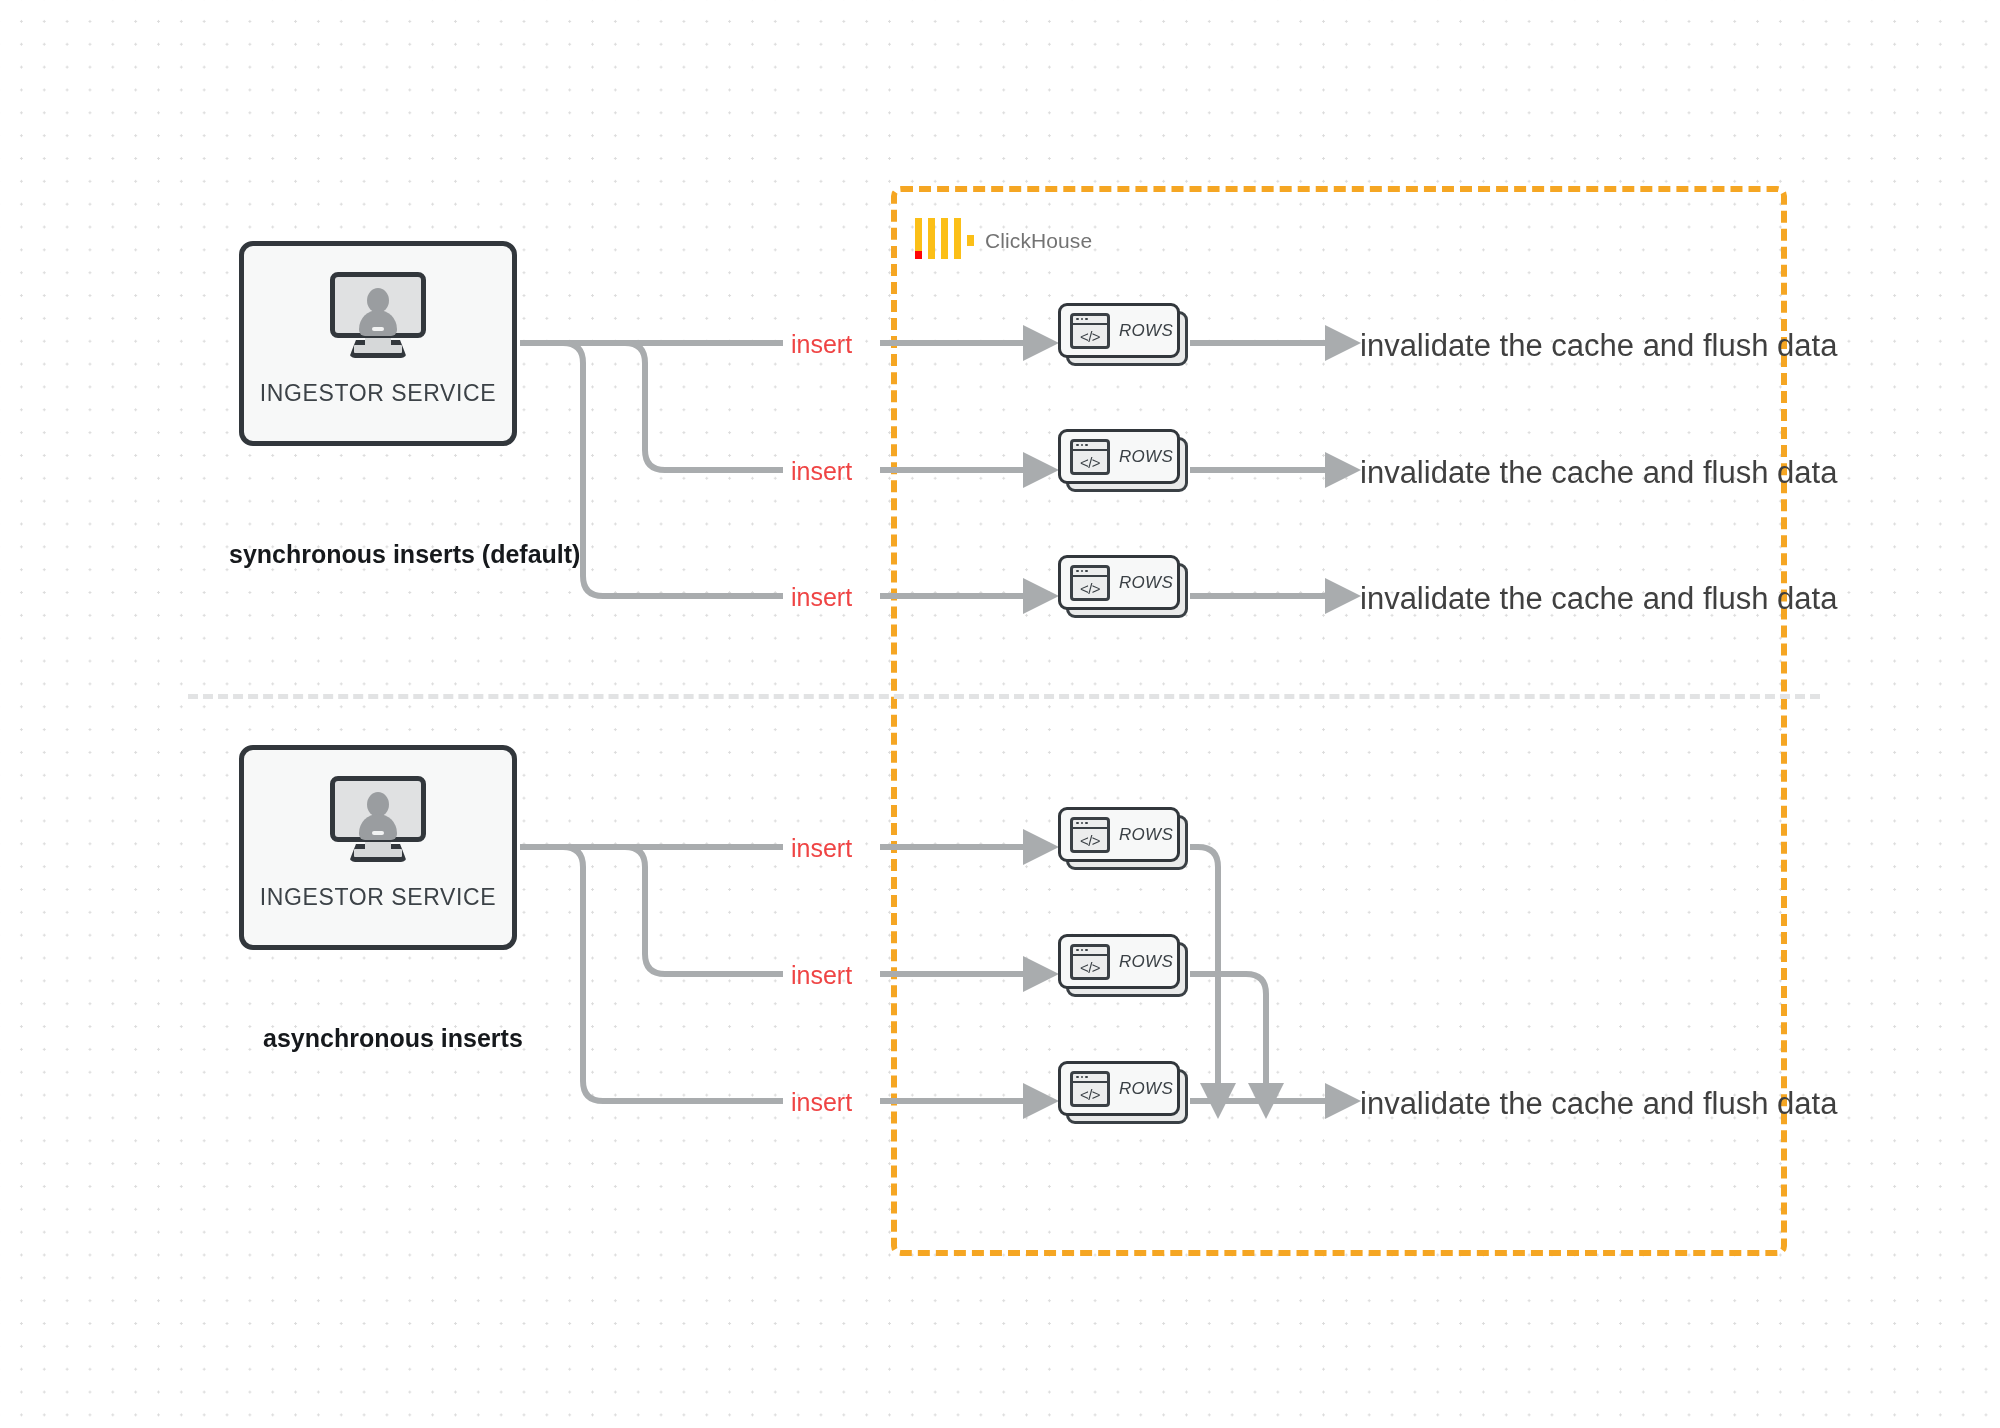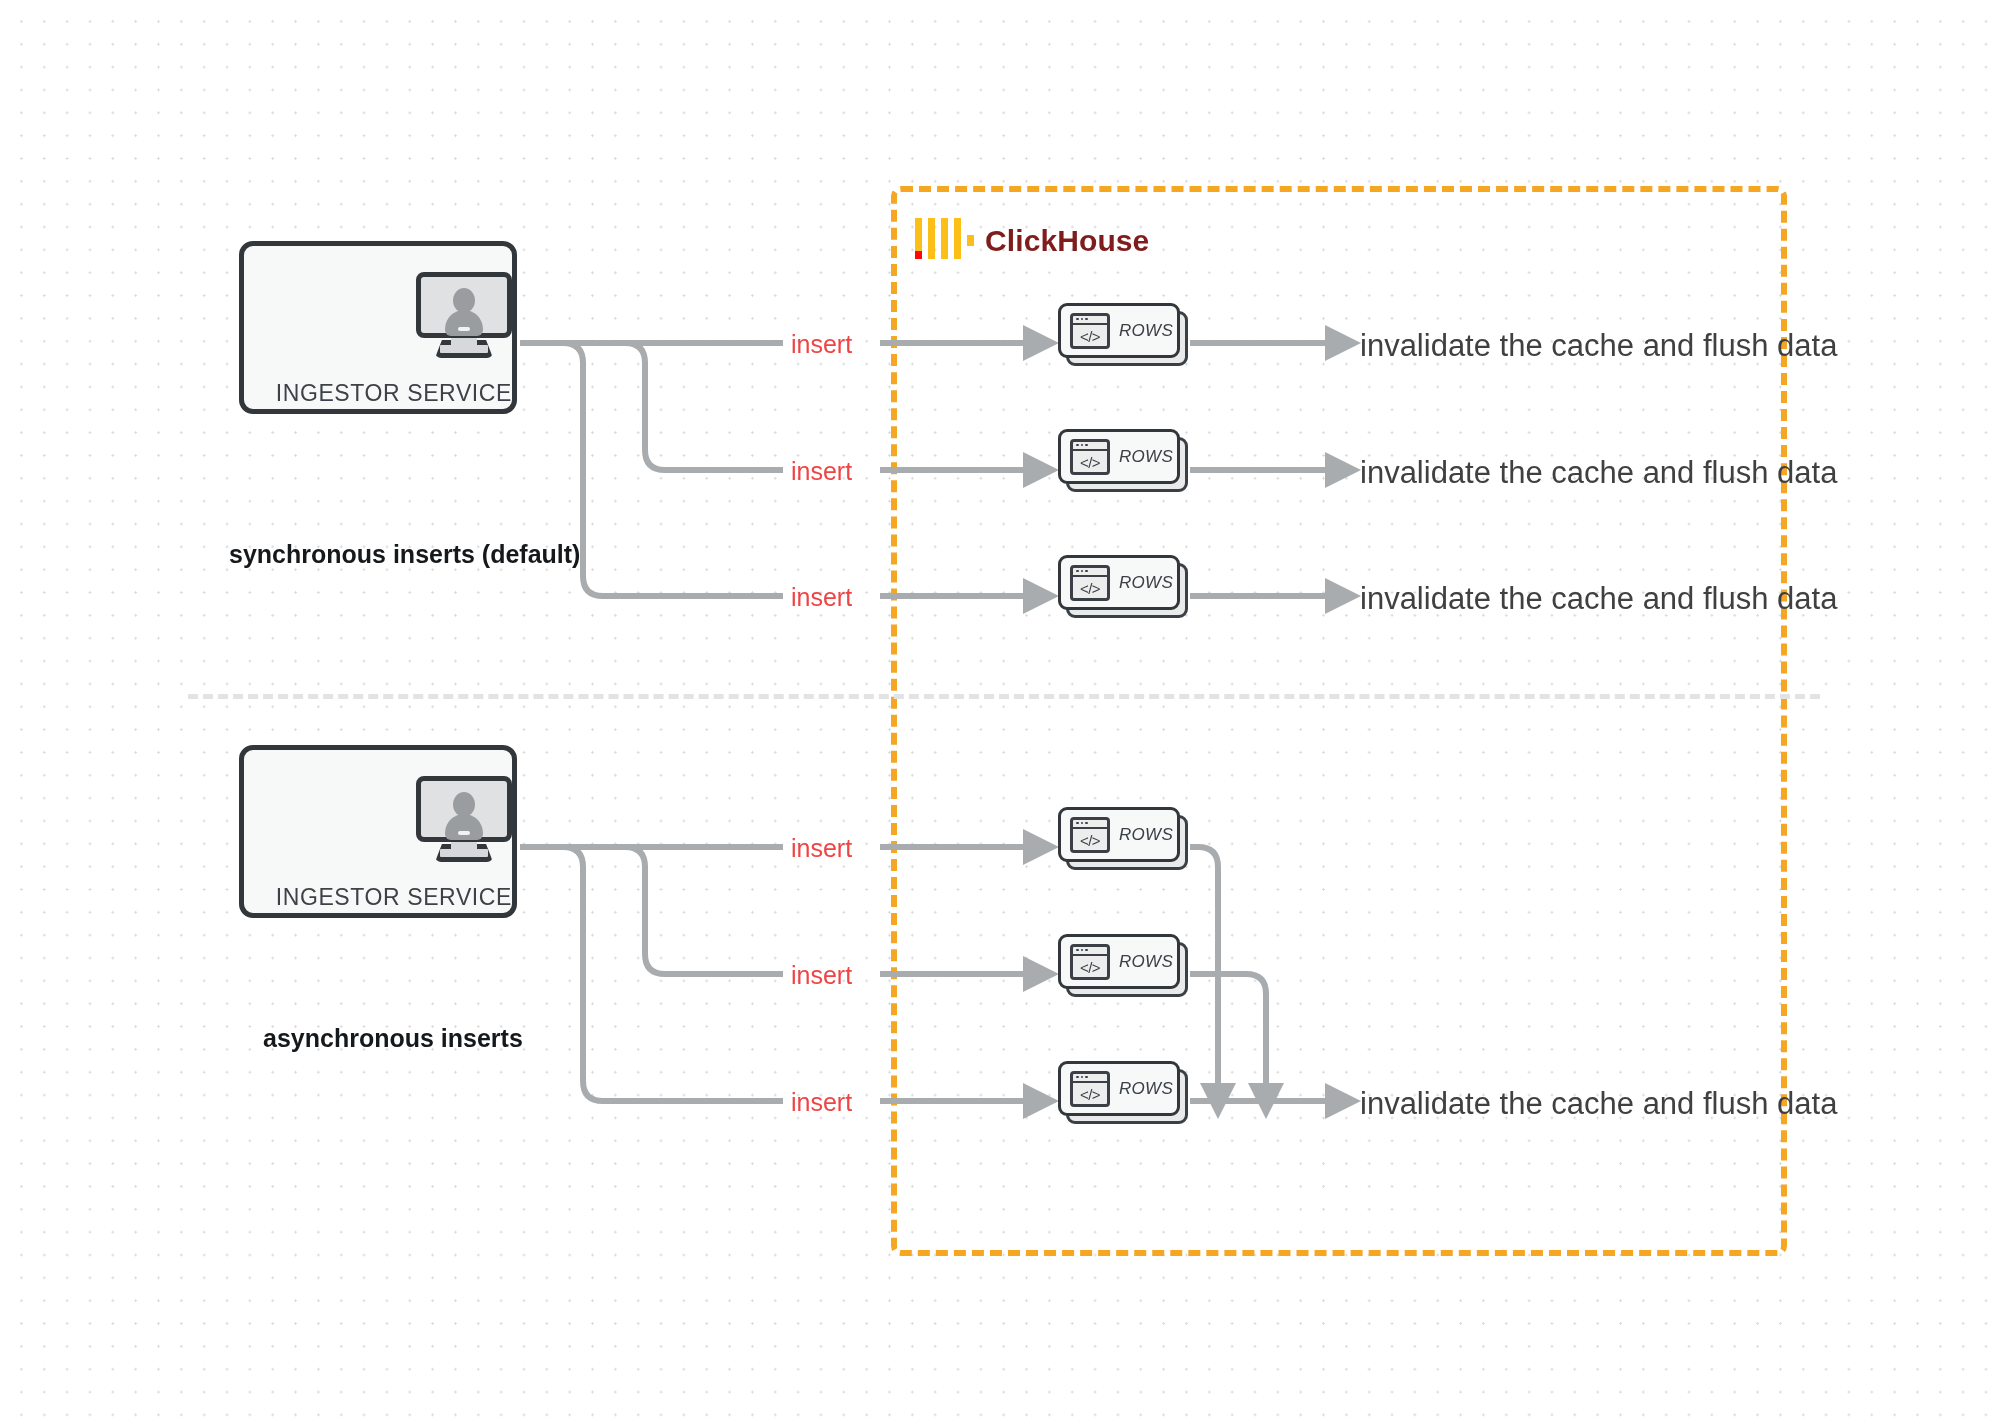--- a/index.html
+++ b/index.html
@@ -54,38 +54,37 @@
     display: block;
   }
   .ch-bar { width: 7px; height: 41px; top: 0; }
   .ch-b1 { left: 0; }
   .ch-b2 { left: 13px; }
   .ch-b3 { left: 26px; }
   .ch-b4 { left: 39px; }
   .ch-dot-sq { left: 52px; top: 17px; width: 7px; height: 11px; }
   .ch-red { left: 0; top: 33px; width: 7px; height: 8px; background: #ff0505 !important; }
   .ch-name {
-    font-size: 30px;
-    color: #7f1d1d;
+    font-size: 21px;
+    color: #737373;
     letter-spacing: 0.1px;
     white-space: nowrap;
-    font-weight: bold;
   }
   
   .ingestor {
     position: absolute;
     width: 278px;
-    height: 173px;
+    height: 205px;
     background: #f7f8f8;
     border: 5px solid #32373c;
     border-radius: 14px;
     box-sizing: border-box;
     display: flex;
     flex-direction: column;
-    align-items: flex-end;
+    align-items: center;
     justify-content: flex-start;
     padding-top: 26px;
   }
   .ingestor.sync { left: 239px; top: 241px; }
   .ingestor.async { left: 239px; top: 745px; }
   .monitor {
     position: relative;
     width: 96px;
     height: 86px;
   }

